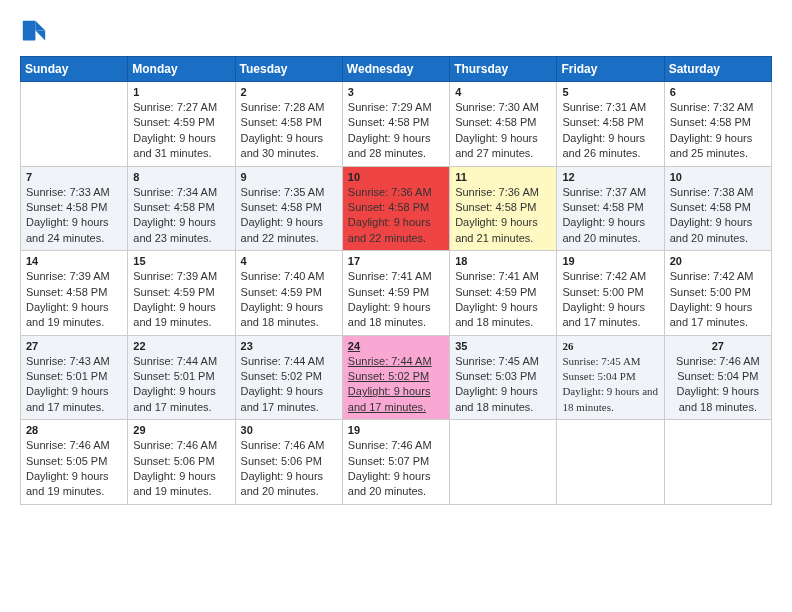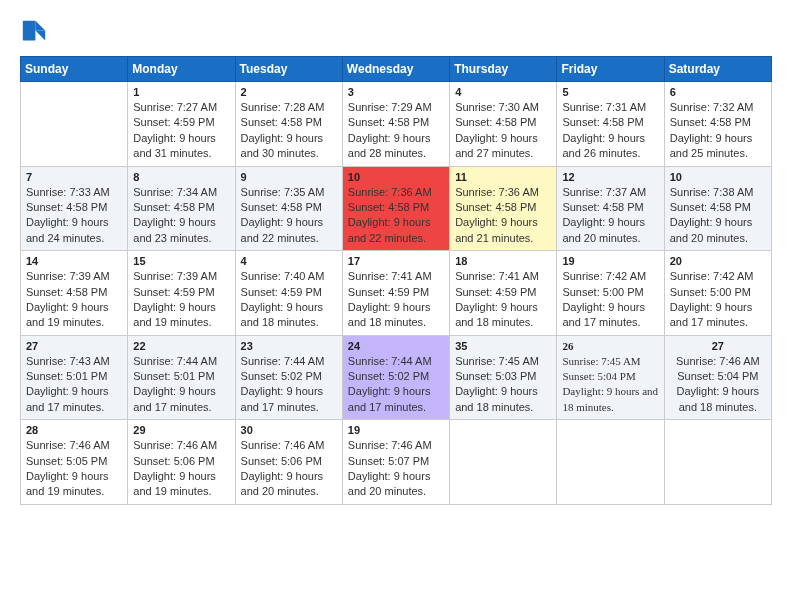--- a/index.html
+++ b/index.html
@@ -230,21 +230,21 @@
             <div class="cell-text">Sunrise: 7:43 AM<br>Sunset: 5:01 PM<br>Daylight: 9 hours and 17 minutes.</div>
           </td>
           <td style="background: rgb(240, 244, 248);">
             <span class="day-num">22</span>
             <div class="cell-text">Sunrise: 7:44 AM<br>Sunset: 5:01 PM<br>Daylight: 9 hours and 17 minutes.</div>
           </td>
           <td style="background: rgb(240, 244, 248);">
             <span class="day-num">23</span>
             <div class="cell-text">Sunrise: 7:44 AM<br>Sunset: 5:02 PM<br>Daylight: 9 hours and 17 minutes.</div>
           </td>
-          <td style="background: #c4b5fd;">
+          <td style="background: #f9a8d4; text-decoration: underline;">
             <span class="day-num">24</span>
             <div class="cell-text">Sunrise: 7:44 AM<br>Sunset: 5:02 PM<br>Daylight: 9 hours and 17 minutes.</div>
           </td>
           <td style="background: rgb(240, 244, 248);">
             <span class="day-num">35</span>
             <div class="cell-text">Sunrise: 7:45 AM<br>Sunset: 5:03 PM<br>Daylight: 9 hours and 18 minutes.</div>
           </td>
           <td style="background: rgb(240, 244, 248); font-family: Liberation Serif, serif;">
             <span class="day-num">26</span>
             <div class="cell-text">Sunrise: 7:45 AM<br>Sunset: 5:04 PM<br>Daylight: 9 hours and 18 minutes.</div>

